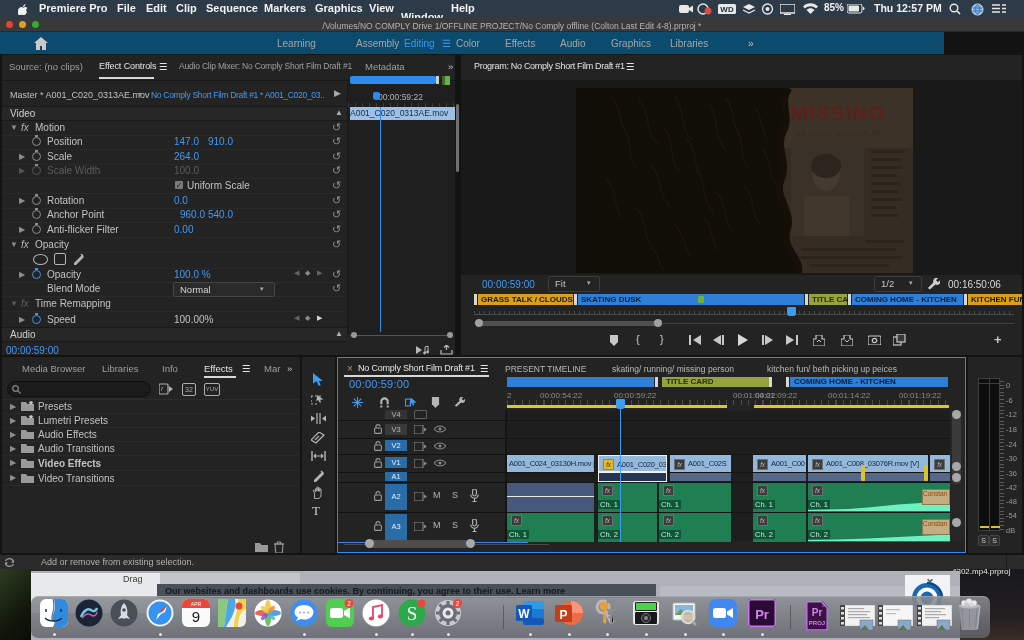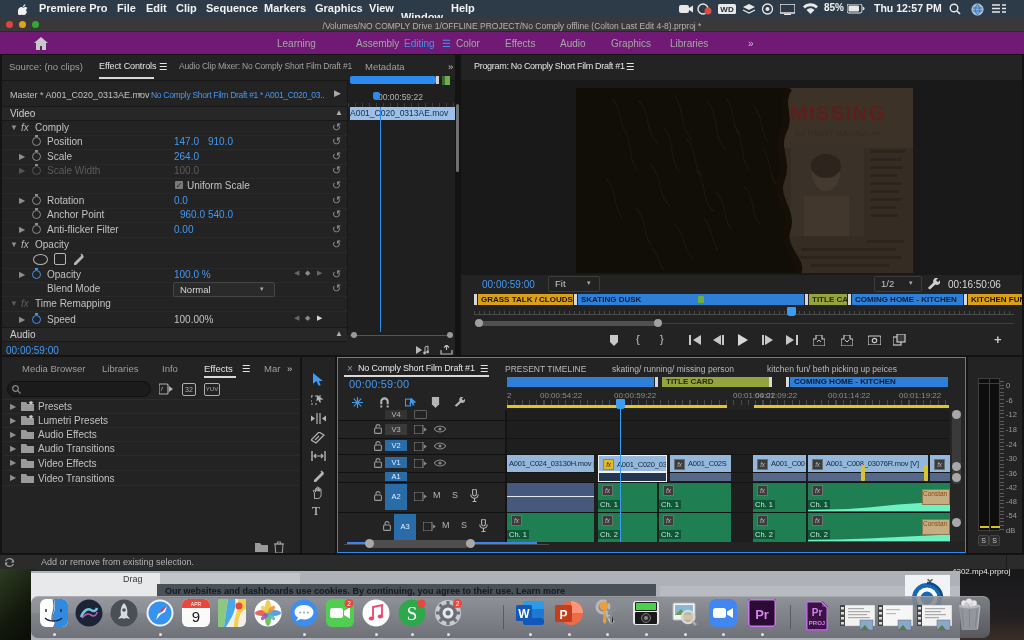--- a/index.html
+++ b/index.html
@@ -6,21 +6,21 @@
   body{width:1024px;height:640px;overflow:hidden;font-family:"Liberation Sans",sans-serif;background:#111;}
   #screen{position:relative;width:1024px;height:640px;overflow:hidden;background:#131313;}
   .abs{position:absolute;}
   
   #menubar{position:absolute;left:0;top:0;width:1024px;height:18px;background:#2c3b47;color:#f2f2f2;font-size:11px;}
   #menubar .m{position:absolute;top:2px;font-weight:bold;}
   
   #titlebar{position:absolute;left:0;top:18px;width:1024px;height:13px;background:#393939;border-bottom:1px solid #2a2a2a;}
   .tl{position:absolute;top:2.5px;width:7px;height:7px;border-radius:50%;}
   
-  #wsbar{position:absolute;left:0;top:32px;width:1024px;height:22px;background:#701a75;color:#a6a6a6;font-size:10px;}
+  #wsbar{position:absolute;left:0;top:32px;width:944px;height:22px;background:#0c4a6e;color:#a6a6a6;font-size:10px;}
   .wtab{position:absolute;top:6px;}
   
   .panel{position:absolute;background:#232323;}
   .tabtxt{position:absolute;top:6px;font-size:9.5px;color:#9f9f9f;white-space:nowrap;}
   .tabactive{color:#e4e4e4;}
   
   .ecrow{position:absolute;left:0;width:345px;height:14px;font-size:10px;color:#c2c2c2;border-bottom:1px solid #292929;}
   .ecrow .nm{position:absolute;top:1px;white-space:nowrap;}
   .val{color:#4598f2;}
   .dis{color:#5c5c5c;}
@@ -148,21 +148,21 @@
     </div>
 
     <div class="abs" style="left:0;top:51px;width:345px;height:13px;background:#272727;border-top:1px solid #191919;border-bottom:1px solid #191919;">
       <span class="abs" style="left:8px;top:1px;font-size:10px;color:#cecece;">Video</span>
       <span class="abs" style="left:333px;top:1px;font-size:8px;color:#b0b0b0;">▲</span>
     </div>
     <div id="ecrows">
       <div class="ecrow" style="top:66px;">
           <span class="chev" style="left:8px;">▼</span>
           <i class="nm" style="left:19px;color:#b5b5b5;">fx</i>
-          <span class="nm" style="left:33px;">Comply</span>
+          <span class="nm" style="left:33px;">Motion</span>
           <span class="rst">↺</span>
         </div>
       <div class="ecrow" style="top:80px;">
           <span class="sw" style="left:30px;"></span>
           <span class="nm" style="left:45px;">Position</span>
           <span class="nm val" style="left:172px;">147.0</span>
           <span class="nm val" style="left:206px;">910.0</span>
           <span class="rst">↺</span>
         </div>
       <div class="ecrow" style="top:95px;">
@@ -485,21 +485,21 @@
           <svg class="abs" style="left:19px;top:2px;" width="13" height="10" viewBox="0 0 13 10">
             <path d="M0 1h5l1.5 2H13v7H0z" fill="#9a9a9a"></path>
           </svg>
           <span class="abs" style="left:36px;top:2px;font-size:10px;color:#c2c2c2;">Audio Transitions</span>
         </div>
       <div class="abs" style="left:0;top:56px;width:298px;height:15px;border-bottom:1px solid #2a2a2a;">
           <span class="chev" style="left:8px;top:3px;">▶</span>
           <svg class="abs" style="left:19px;top:3px;" width="13" height="10" viewBox="0 0 13 10">
             <path d="M0 1h5l1.5 2H13v7H0z" fill="#9a9a9a"></path>
           </svg>
-          <span class="abs" style="left:36px;top:3px;font-size:10px;color:#c2c2c2;">Video Effects</span>
+          <span class="abs" style="left:36px;top:3px;font-size:10px;color:#c2c2c2;font-weight:bold;">Video Effects</span>
         </div>
       <div class="abs" style="left:0;top:71px;width:298px;height:15px;border-bottom:1px solid #2a2a2a;">
           <span class="chev" style="left:8px;top:3px;">▶</span>
           <svg class="abs" style="left:19px;top:3px;" width="13" height="10" viewBox="0 0 13 10">
             <path d="M0 1h5l1.5 2H13v7H0z" fill="#9a9a9a"></path>
           </svg>
           <span class="abs" style="left:36px;top:3px;font-size:10px;color:#c2c2c2;">Video Transitions</span>
         </div>
     </div>
     <svg class="abs" style="left:253px;top:185px;" width="13" height="10" viewBox="0 0 13 10">
@@ -657,21 +657,21 @@
             <rect x="0" y="0" width="9" height="9" rx="1" fill="none" stroke="#888" stroke-width="1.1"></rect>
             <path d="M10 2.5l3 2-3 2z" fill="#888"></path>
           </svg>
         <span class="abs" style="left:95px;top:8px;color:#b5b5b5;font-size:9px;">M</span>
         <span class="abs" style="left:114px;top:8px;color:#b5b5b5;font-size:9px;">S</span>
         <svg class="abs" style="left:132px;top:7px;" width="9" height="14" viewBox="0 0 9 14">
             <rect x="2.6" y="0" width="3.8" height="7" rx="1.9" fill="none" stroke="#b5b5b5" stroke-width="1.1"></rect>
             <path d="M0.8 5.5a3.7 3.7 0 007.4 0M4.5 9.5V12M2.5 12.5h4" stroke="#b5b5b5" stroke-width="1.1" fill="none"></path>
           </svg>
       </div>
-      <div class="abs" style="left:9px;top:154px;width:190px;height:30px;border-bottom:3px solid #3b82f6;">
+      <div class="abs" style="left:0;top:154px;width:190px;height:30px;border-bottom:1px solid #3b82f6;">
         <svg class="abs" style="left:36px;top:9px;" width="8" height="10" viewBox="0 0 8 10">
             <rect x="0.6" y="4" width="6.8" height="5.4" rx="1" fill="none" stroke="#9a9a9a" stroke-width="1.1"></rect>
             <path d="M2 4V2.6A2 2 0 016 2.6" fill="none" stroke="#9a9a9a" stroke-width="1.1"></path>
           </svg>
         <span class="abs" style="left:47px;top:2px;width:22px;height:26px;background:#2a6ca8;color:#e2eefa;font-size:7.5px;text-align:center;line-height:26px;">A3</span>
         <svg class="abs" style="left:76px;top:10px;" width="13" height="9" viewBox="0 0 13 9">
             <rect x="0" y="0" width="9" height="9" rx="1" fill="none" stroke="#888" stroke-width="1.1"></rect>
             <path d="M10 2.5l3 2-3 2z" fill="#888"></path>
           </svg>
         <span class="abs" style="left:95px;top:8px;color:#b5b5b5;font-size:9px;">M</span>

